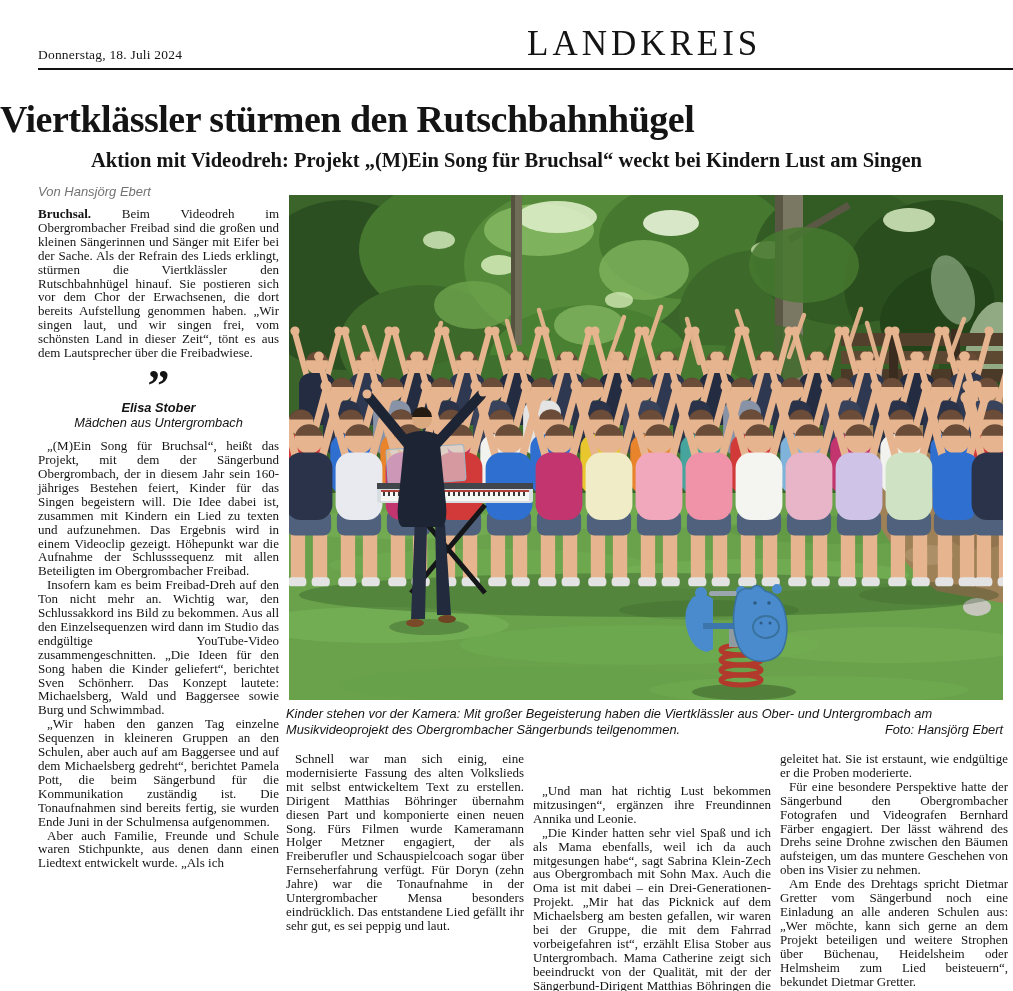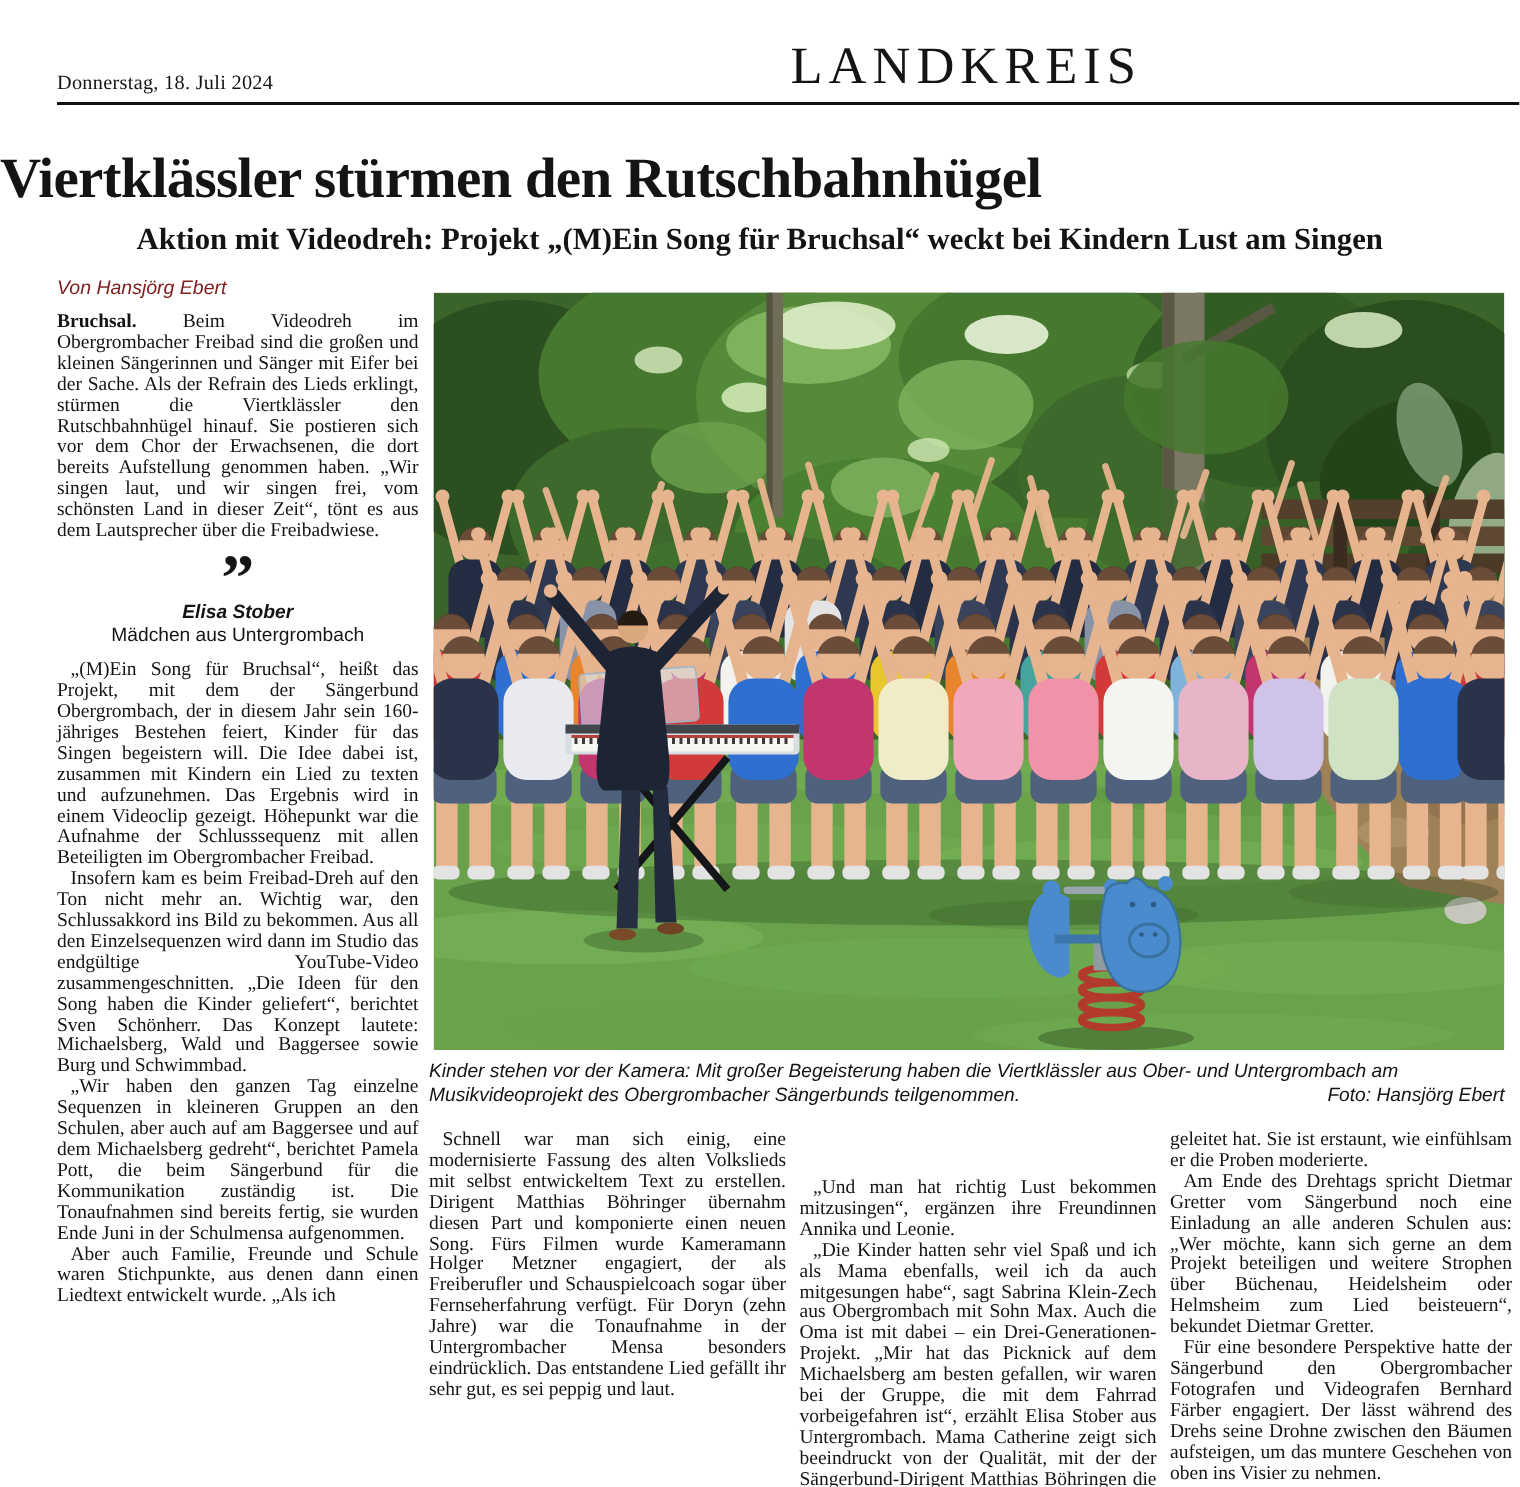--- a/index.html
+++ b/index.html
@@ -6,32 +6,32 @@
   body{width:1013px;height:991px;position:relative;background:#ffffff;overflow:hidden;
        font-family:"Liberation Serif", serif;color:#141414;}
   .abs{position:absolute;}
   
   .m-date{left:38px;top:47px;font-size:13.5px;letter-spacing:.2px;}
   .m-section{left:527px;top:24px;font-size:35px;letter-spacing:4px;font-weight:500;}
   .m-rule{left:38px;top:68px;right:0;height:2px;background:#111;}
   
   .headline{left:0;top:97px;width:1013px;text-align:left;font-size:38px;font-weight:700;letter-spacing:-.5px;}
   .subheadline{left:0;top:149px;width:1013px;text-align:center;font-size:20.5px;font-weight:700;}
-  .byline{left:38px;top:184px;font-family:"Liberation Sans",sans-serif;font-style:italic;font-size:13px;color:#7f1d1d;}
+  .byline{left:38px;top:184px;font-family:"Liberation Sans",sans-serif;font-style:italic;font-size:13px;color:#737373;}
   
   .leftcol{left:38px;top:207px;width:241px;}
   .body-text p{margin:0;font-size:13px;line-height:13.9px;text-align:justify;font-family:Liberation Serif, serif;}
   .body-text p.ind{text-indent:9px;}
   .lead b{font-weight:700;}
   
   .pullquote{margin:10px 0 9px 0;text-align:center;}
   .pq-mark{font-size:44px;font-weight:700;line-height:.55;margin:14px 0 2px 0;}
   .pq-text{font-size:17.5px;line-height:22.5px;margin-bottom:12px;}
   .pq-author{font-family:"Liberation Sans",sans-serif;font-style:italic;font-weight:700;font-size:12.8px;}
-  .pq-role{font-family:"Liberation Sans",sans-serif;font-size:12.8px;}
+  .pq-role{font-family:"Liberation Sans",sans-serif;font-style:italic;font-size:12.8px;}
   
   .photo{left:289px;top:195px;width:714px;height:505px;overflow:hidden;}
   .photo svg{display:block;width:714px;height:505px;}
   
   .caption{left:286px;top:706px;width:717px;font-family:"Liberation Sans",sans-serif;
            font-style:italic;font-size:12.8px;line-height:15.6px;text-align:left;}
   .credit{position:absolute;right:0;bottom:0;margin-left:15px;}
   
   .bcol{top:752px;width:238px;}
   .bc1{left:286px;} .bc2{left:533px;margin-top:32px;} .bc3{left:780px;width:228px;}
@@ -304,18 +304,18 @@
   </div>
 
   <div class="abs bcol bc1 body-text">
     <p class="ind">Schnell war man sich einig, eine modernisierte Fassung des alten Volkslieds mit selbst entwickeltem Text zu erstellen. Dirigent Matthias Böhringer übernahm diesen Part und komponierte einen neuen Song. Fürs Filmen wurde Kameramann Holger Metzner engagiert, der als Freiberufler und Schauspielcoach sogar über Fernseherfahrung verfügt. Für Doryn (zehn Jahre) war die Tonaufnahme in der Untergrombacher Mensa besonders eindrücklich. Das entstandene Lied gefällt ihr sehr gut, es sei peppig und laut.</p>
   </div>
   <div class="abs bcol bc2 body-text">
     <p class="ind">„Und man hat richtig Lust bekommen mitzusingen“, ergänzen ihre Freundinnen Annika und Leonie.</p>
     <p class="ind">„Die Kinder hatten sehr viel Spaß und ich als Mama ebenfalls, weil ich da auch mitgesungen habe“, sagt Sabrina Klein-Zech aus Obergrombach mit Sohn Max. Auch die Oma ist mit dabei – ein Drei-Generationen-Projekt. „Mir hat das Picknick auf dem Michaelsberg am besten gefallen, wir waren bei der Gruppe, die mit dem Fahrrad vorbeigefahren ist“, erzählt Elisa Stober aus Untergrombach. Mama Catherine zeigt sich beeindruckt von der Qualität, mit der der Sängerbund-Dirigent Matthias Böhringen die Kinder beim Singen an-</p>
   </div>
   <div class="abs bcol bc3 body-text">
-    <p>geleitet hat. Sie ist erstaunt, wie einfühlsam er die Proben moderierte.</p>
+    <p>geleitet hat. Sie ist erstaunt, wie endgültige er die Proben moderierte.</p>
+    <p class="ind">Für eine besondere Perspektive hatte der Sängerbund den Obergrombacher Fotografen und Videografen Bernhard Färber engagiert. Der lässt während des Drehs seine Drohne zwischen den Bäumen aufsteigen, um das muntere Geschehen von oben ins Visier zu nehmen.</p>
     <p class="ind">Am Ende des Drehtags spricht Dietmar Gretter vom Sängerbund noch eine Einladung an alle anderen Schulen aus: „Wer möchte, kann sich gerne an dem Projekt beteiligen und weitere Strophen über Büchenau, Heidelsheim oder Helmsheim zum Lied beisteuern“, bekundet Dietmar Gretter.</p>
-    <p class="ind">Für eine besondere Perspektive hatte der Sängerbund den Obergrombacher Fotografen und Videografen Bernhard Färber engagiert. Der lässt während des Drehs seine Drohne zwischen den Bäumen aufsteigen, um das muntere Geschehen von oben ins Visier zu nehmen.</p>
   </div>
 
 </div>
 
 </body></html>

